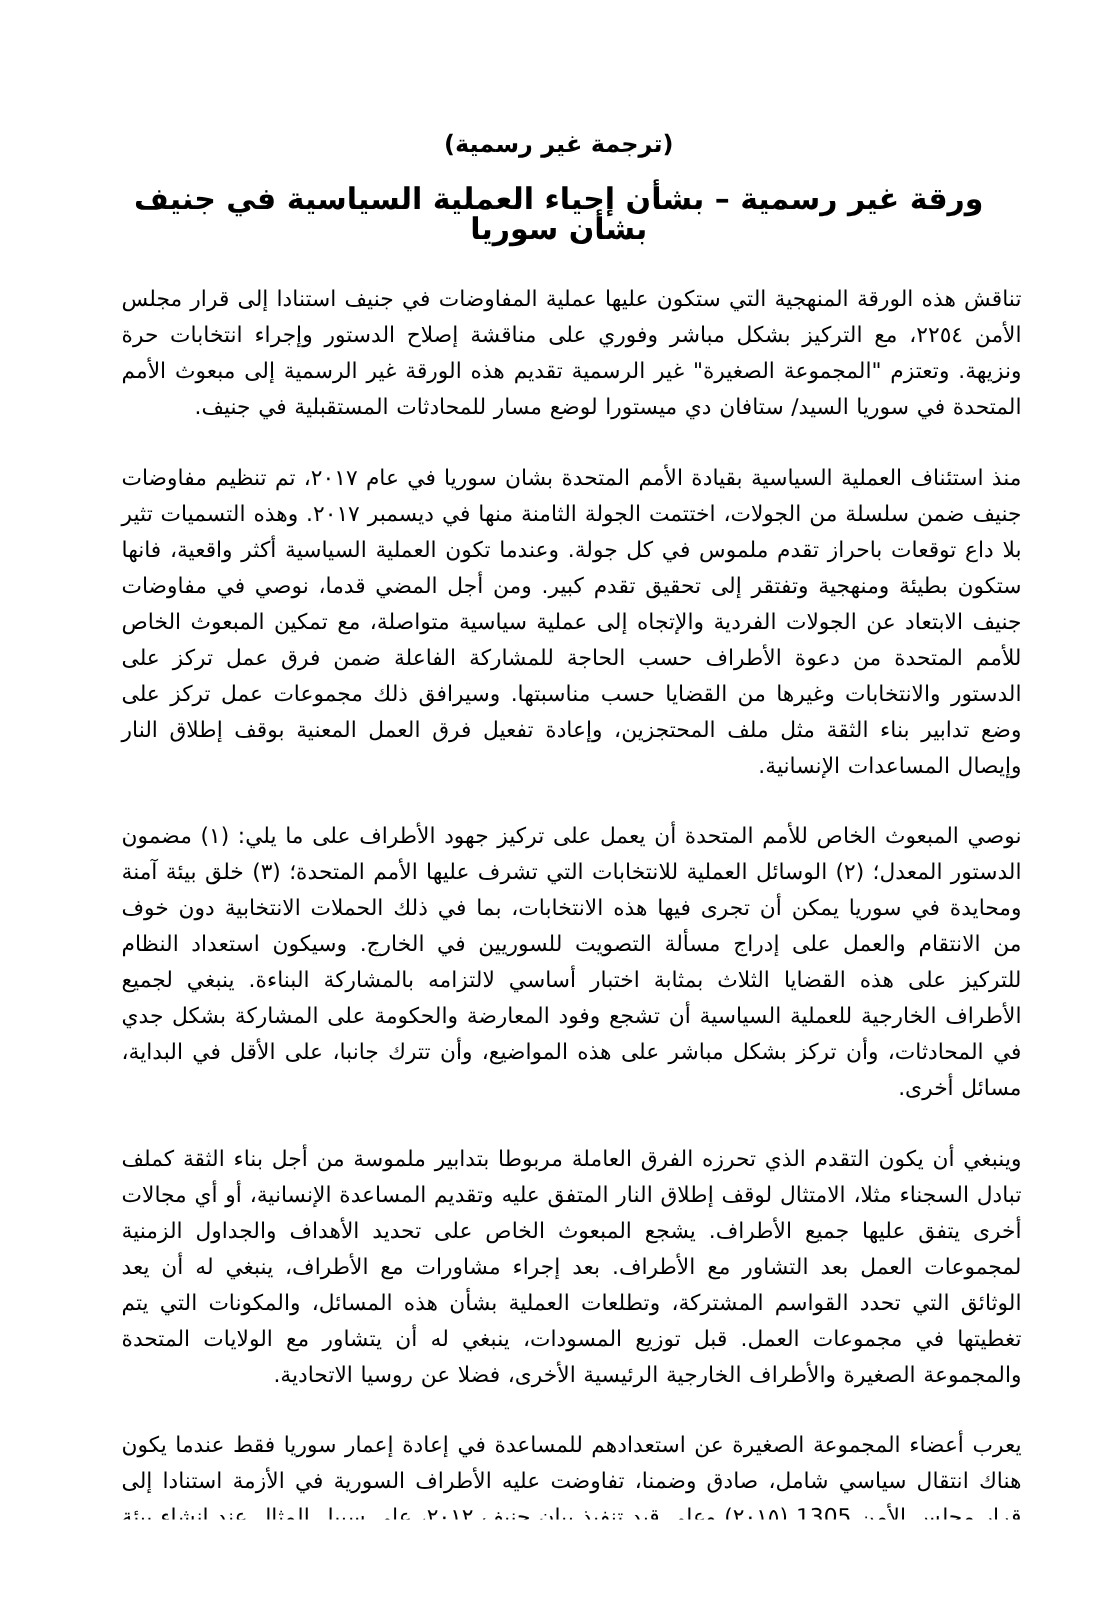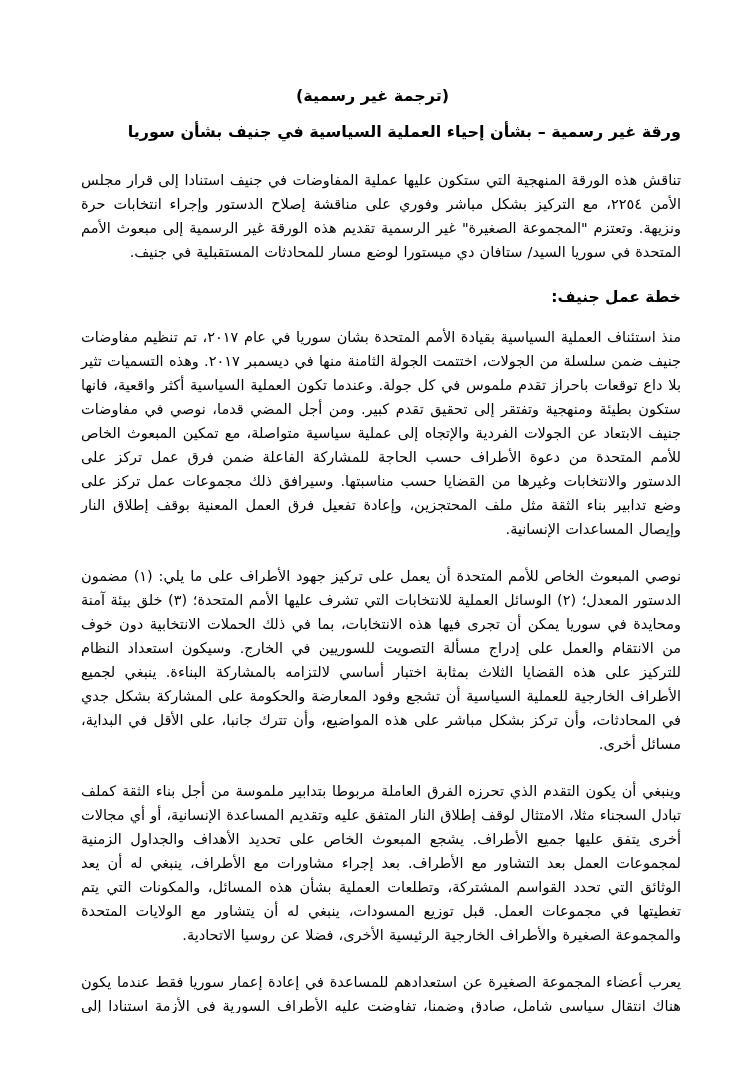--- a/index.html
+++ b/index.html
@@ -24,22 +24,23 @@
     overflow: hidden;
   }
   .title-note {
     text-align: center;
     font-weight: bold;
     font-size: 16px;
     line-height: 20px;
     margin: 0 0 16px 0;
   }
   .doc-title {
+    text-align: center;
     font-weight: bold;
-    font-size: 16px;
+    font-size: 20px;
     line-height: 20px;
     margin: 0 0 26px 0;
   }
   .para {
     text-align: justify;
     font-size: 14.5px;
     line-height: 24px;
     margin: 0 0 23px 17px;
     word-spacing: 0.5px;
   }
@@ -55,21 +56,20 @@
 <body>
 
 <div class="page">
 
   <p class="title-note">(ترجمة غير رسمية)</p>
 
   <p class="doc-title">ورقة غير رسمية – بشأن إحياء العملية السياسية في جنيف بشأن سوريا</p>
 
   <p class="para">تناقش هذه الورقة المنهجية التي ستكون عليها عملية المفاوضات في جنيف استنادا إلى قرار مجلس الأمن ٢٢٥٤، مع التركيز بشكل مباشر وفوري على مناقشة إصلاح الدستور وإجراء انتخابات حرة ونزيهة. وتعتزم "المجموعة الصغيرة" غير الرسمية تقديم هذه الورقة غير الرسمية إلى مبعوث الأمم المتحدة في سوريا السيد/ ستافان دي ميستورا لوضع مسار للمحادثات المستقبلية في جنيف.</p>
 
-  <h2 class="section-heading">خطة عمل جنيف:</h2>
 
   <p class="para">منذ استئناف العملية السياسية بقيادة الأمم المتحدة بشان سوريا في عام ٢٠١٧، تم تنظيم مفاوضات جنيف ضمن سلسلة من الجولات، اختتمت الجولة الثامنة منها في ديسمبر ٢٠١٧. وهذه التسميات تثير بلا داع توقعات باحراز تقدم ملموس في كل جولة. وعندما تكون العملية السياسية أكثر واقعية، فانها ستكون بطيئة ومنهجية وتفتقر إلى تحقيق تقدم كبير. ومن أجل المضي قدما، نوصي في مفاوضات جنيف الابتعاد عن الجولات الفردية والإتجاه إلى عملية سياسية متواصلة، مع تمكين المبعوث الخاص للأمم المتحدة من دعوة الأطراف حسب الحاجة للمشاركة الفاعلة ضمن فرق عمل تركز على الدستور والانتخابات وغيرها من القضايا حسب مناسبتها. وسيرافق ذلك مجموعات عمل تركز على وضع تدابير بناء الثقة مثل ملف المحتجزين، وإعادة تفعيل فرق العمل المعنية بوقف إطلاق النار وإيصال المساعدات الإنسانية.</p>
 
   <p class="para">نوصي المبعوث الخاص للأمم المتحدة أن يعمل على تركيز جهود الأطراف على ما يلي: (١) مضمون الدستور المعدل؛ (٢) الوسائل العملية للانتخابات التي تشرف عليها الأمم المتحدة؛ (٣) خلق بيئة آمنة ومحايدة في سوريا يمكن أن تجرى فيها هذه الانتخابات، بما في ذلك الحملات الانتخابية دون خوف من الانتقام والعمل على إدراج مسألة التصويت للسوريين في الخارج. وسيكون استعداد النظام للتركيز على هذه القضايا الثلاث بمثابة اختبار أساسي لالتزامه بالمشاركة البناءة. ينبغي لجميع الأطراف الخارجية للعملية السياسية أن تشجع وفود المعارضة والحكومة على المشاركة بشكل جدي في المحادثات، وأن تركز بشكل مباشر على هذه المواضيع، وأن تترك جانبا، على الأقل في البداية، مسائل أخرى.</p>
 
   <p class="para">وينبغي أن يكون التقدم الذي تحرزه الفرق العاملة مربوطا بتدابير ملموسة من أجل بناء الثقة كملف تبادل السجناء مثلا، الامتثال لوقف إطلاق النار المتفق عليه وتقديم المساعدة الإنسانية، أو أي مجالات أخرى يتفق عليها جميع الأطراف. يشجع المبعوث الخاص على تحديد الأهداف والجداول الزمنية لمجموعات العمل بعد التشاور مع الأطراف. بعد إجراء مشاورات مع الأطراف، ينبغي له أن يعد الوثائق التي تحدد القواسم المشتركة، وتطلعات العملية بشأن هذه المسائل، والمكونات التي يتم تغطيتها في مجموعات العمل. قبل توزيع المسودات، ينبغي له أن يتشاور مع الولايات المتحدة والمجموعة الصغيرة والأطراف الخارجية الرئيسية الأخرى، فضلا عن روسيا الاتحادية.</p>
 
   <p class="para">يعرب أعضاء المجموعة الصغيرة عن استعدادهم للمساعدة في إعادة إعمار سوريا فقط عندما يكون هناك انتقال سياسي شامل، صادق وضمنا، تفاوضت عليه الأطراف السورية في الأزمة استنادا إلى قرار مجلس الأمن 1305 (٢٠١٥) وعلى قيد تنفيذ بيان جنيف ٢٠١٢، على سبيل المثال عند إنشاء بيئة محايدة تسمح لمثل هذا التحول.</p>
 
 </div>

